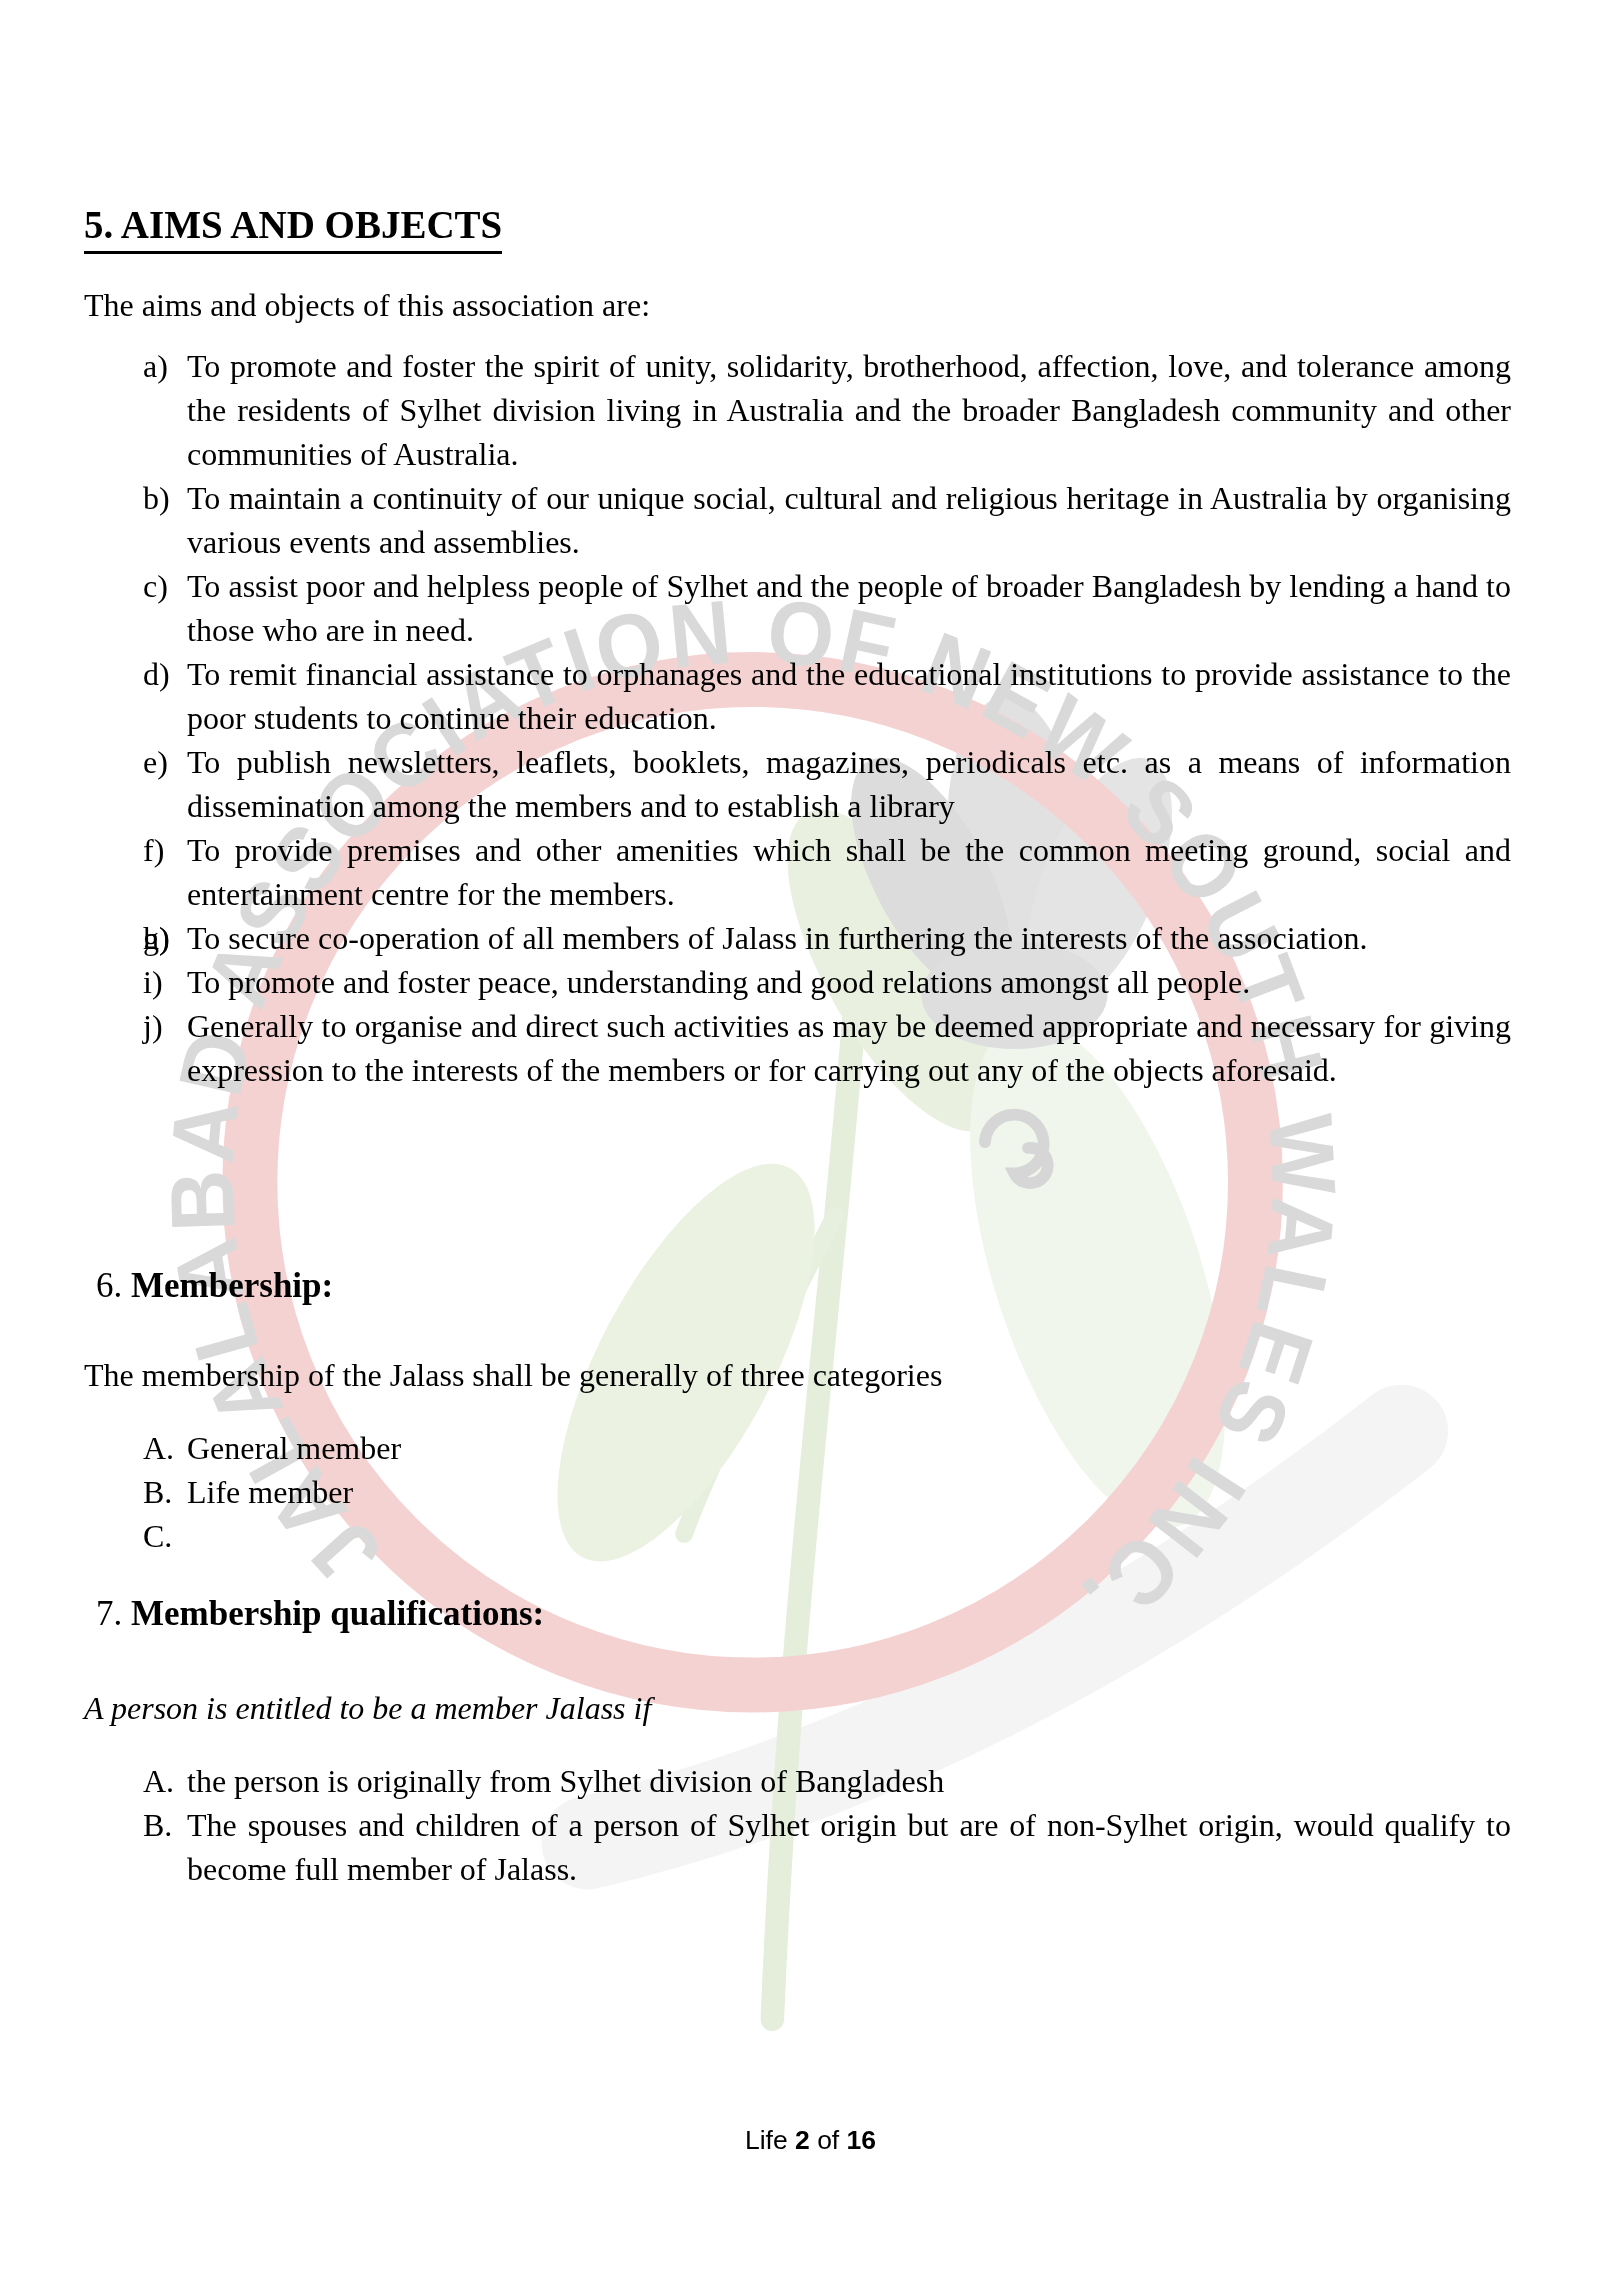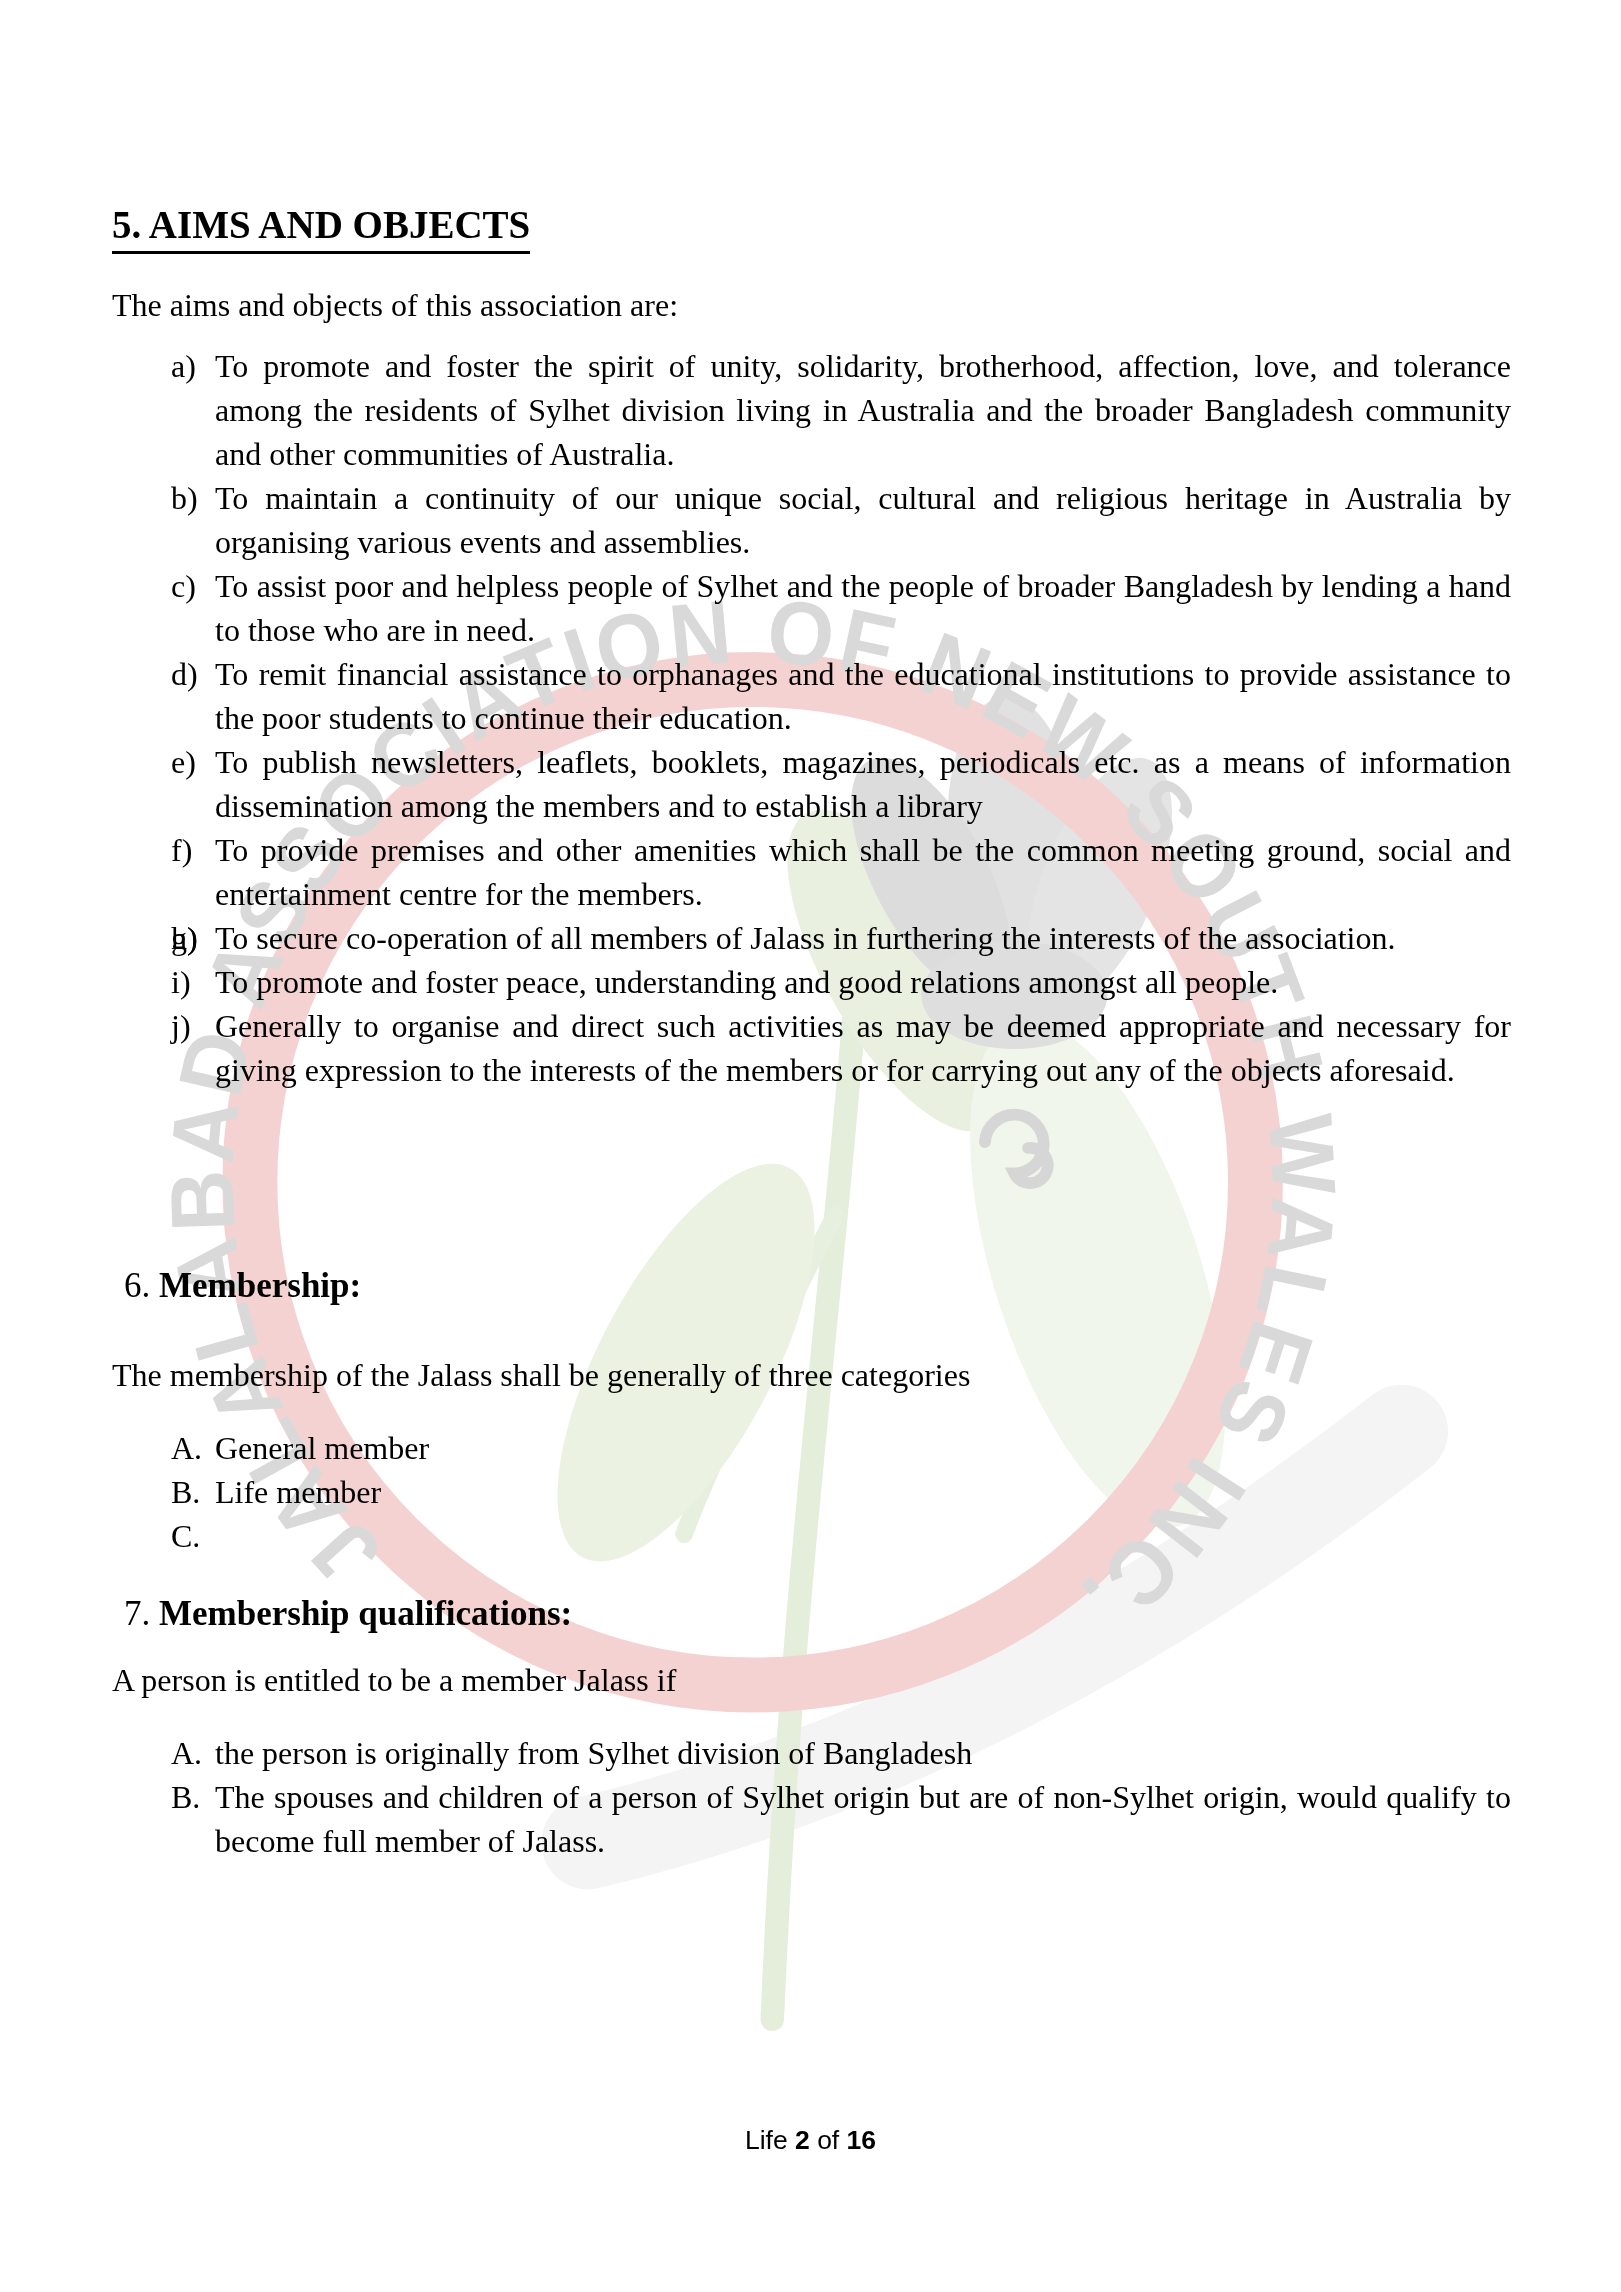--- a/index.html
+++ b/index.html
@@ -15,21 +15,21 @@
   }
   .watermark {
     position: absolute;
     left: 0; top: 0;
     z-index: 0;
     pointer-events: none;
   }
   .content {
     position: relative;
     z-index: 1;
-    padding: 201px 110px 0 112px;
+    padding: 201px 110px 0 84px;
   }
   .h-main {
     margin: 0;
     font-size: 39px;
     line-height: 47px;
     font-weight: bold;
   }
   .h-main .underline-wrap {
     display: inline-block;
     border-bottom: 3.9px solid #000;
@@ -45,21 +45,21 @@
   .h6 { margin-top: 170px; }
   .h7 { margin-top: 76px; }
   .intro {
     margin: 0;
     font-size: 32px;
     line-height: 44px;
     text-align: justify;
   }
   .intro-1 { margin-top: 29px; }
   .intro-2 { margin-top: 43px; }
-  .intro-3 { margin-top: 20px; }
+  .intro-3 { margin-top: 48px; font-style: italic; }
   .list { margin-top: 16.7px; }
   .list-2, .list-3 { margin-top: 29px; }
   .list-item {
     position: relative;
     padding-left: 103px;
     font-size: 32px;
     line-height: 44px;
     text-align: justify;
   }
   .list-item .marker {

